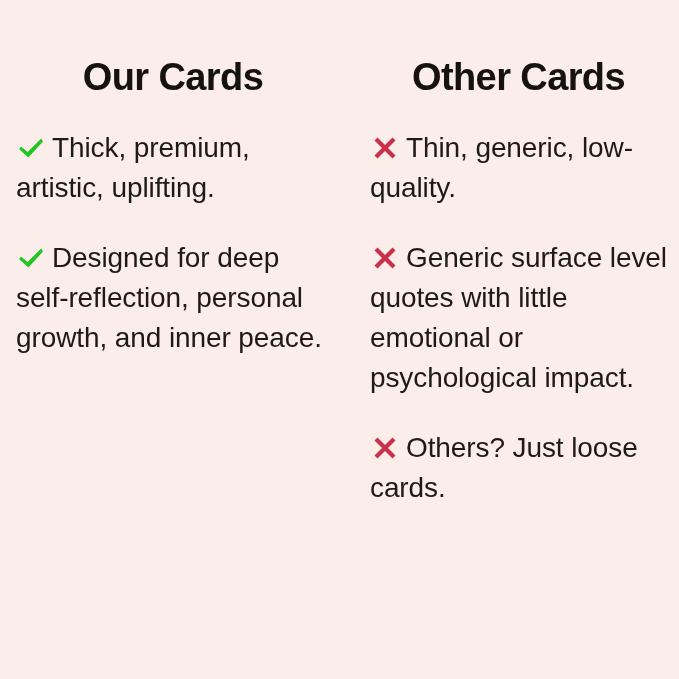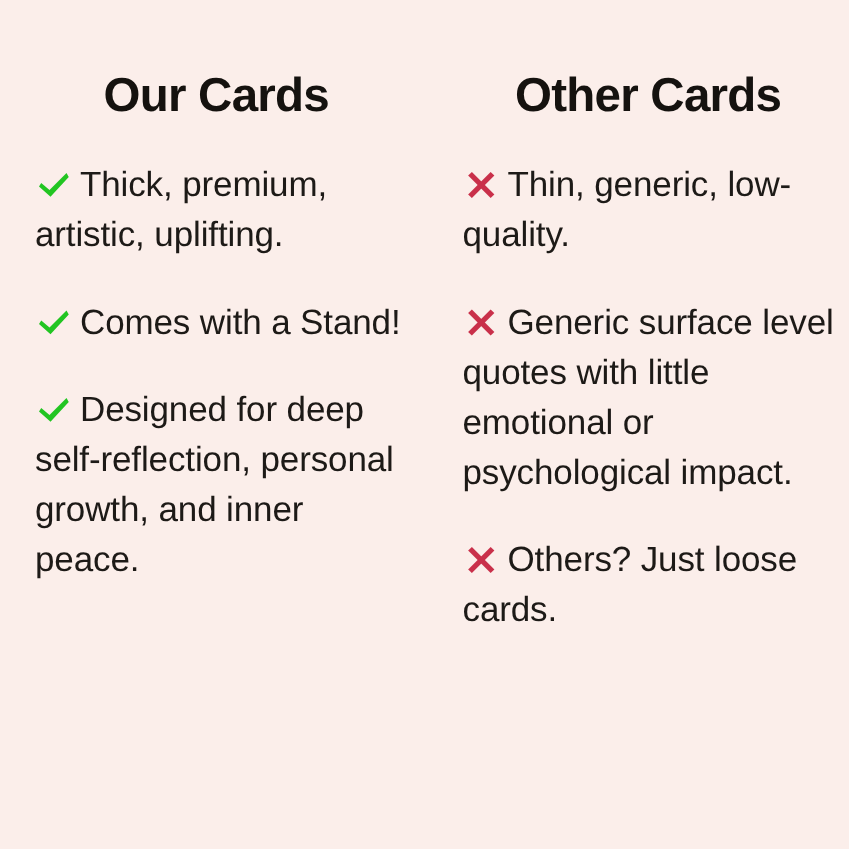--- a/index.html
+++ b/index.html
@@ -54,21 +54,21 @@
     display: flex;
     width: 100%;
     padding-top: 30px;
   }
 
   .column {
     box-sizing: border-box;
   }
   .column.left {
     width: 348px;
-    padding-left: 28px;
+    padding-left: 16px;
     padding-right: 18px;
   }
   .column.right {
     width: 331px;
     padding-left: 22px;
     padding-right: 8px;
   }
 
   .bullet {
     margin-bottom: 30px;
@@ -114,27 +114,20 @@
     <div class="column left">
 
       <div class="bullet">
         <span class="mark">
           <svg viewBox="0 0 30 30" aria-hidden="true">
             <path d="M3.2 16.2 L5.0 13.4 L11.6 19.0 L25.2 5.4 L27.0 8.6 L12.4 24.4 Z" fill="#22c522"></path>
           </svg>
         </span><span class="bullet-text">Thick, premium, artistic, uplifting.</span>
       </div>
 
-      <div class="bullet">
-        <span class="mark">
-          <svg viewBox="0 0 30 30" aria-hidden="true">
-            <path d="M3.2 16.2 L5.0 13.4 L11.6 19.0 L25.2 5.4 L27.0 8.6 L12.4 24.4 Z" fill="#22c522"></path>
-          </svg>
-        </span><span class="bullet-text">Comes with a Stand!</span>
-      </div>
 
       <div class="bullet">
         <span class="mark">
           <svg viewBox="0 0 30 30" aria-hidden="true">
             <path d="M3.2 16.2 L5.0 13.4 L11.6 19.0 L25.2 5.4 L27.0 8.6 L12.4 24.4 Z" fill="#22c522"></path>
           </svg>
         </span><span class="bullet-text">Designed for deep self-reflection, personal growth, and inner peace.</span>
       </div>
 
     </div>

